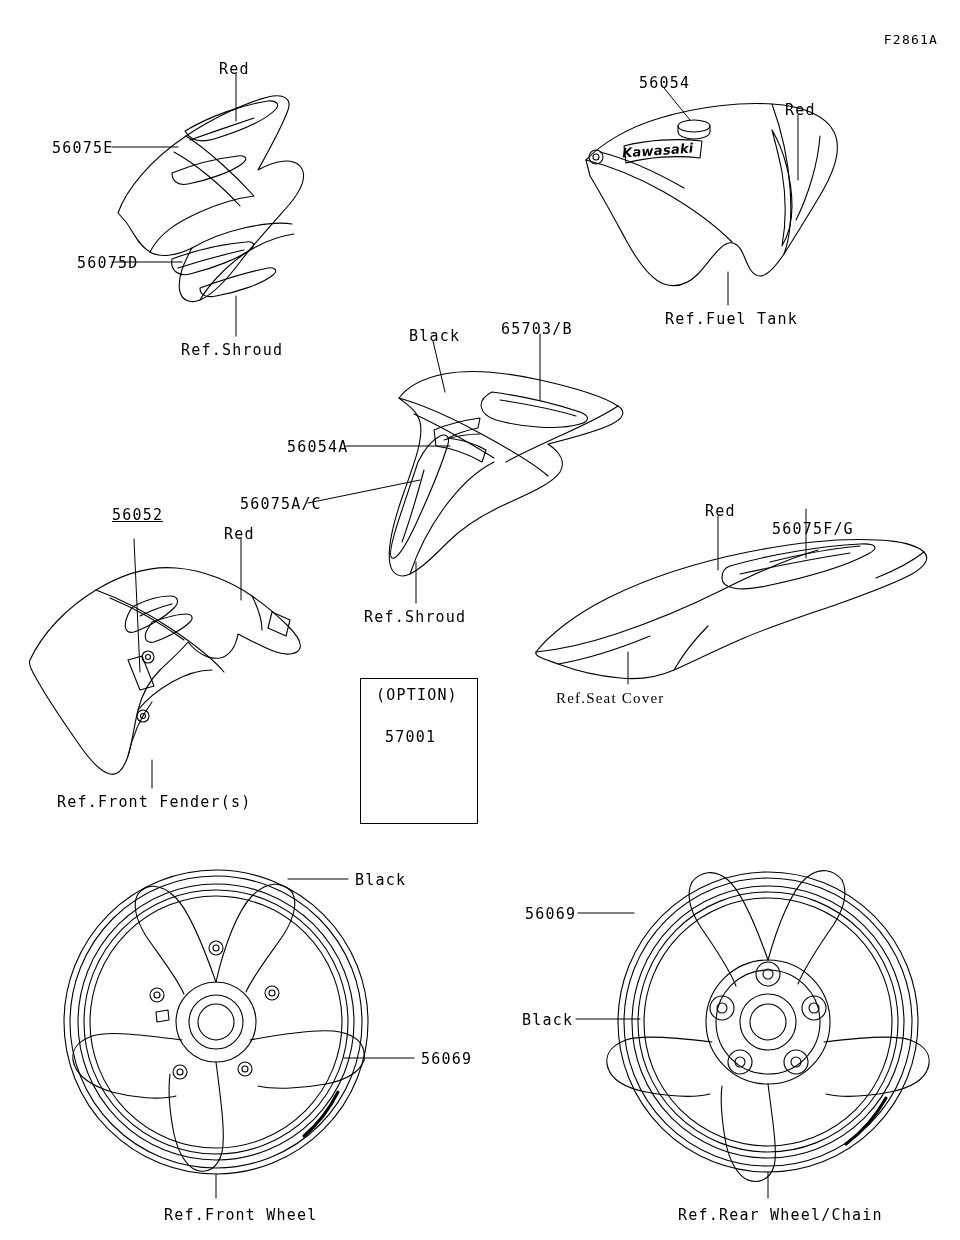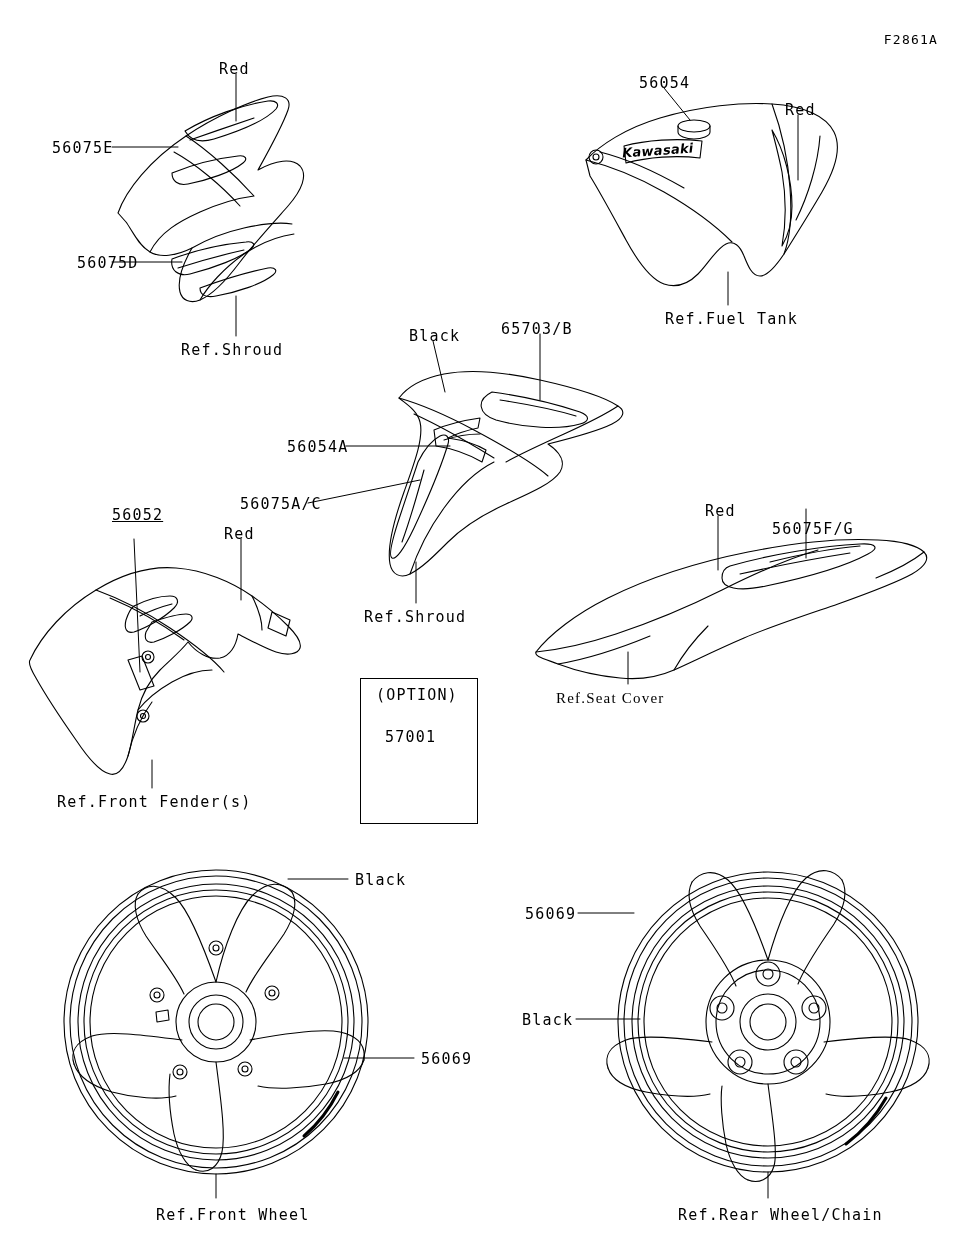--- a/index.html
+++ b/index.html
@@ -341,18 +341,18 @@
   <div class="lbl" style="left:228px; top:497px;margin-left:12px;">56075A/C</div>
   <div class="lbl" style="left:364px; top:610px;">Ref.Shroud</div>
   <div class="lbl" style="left:112px; top:508px;text-decoration:underline;">56052</div>
   <div class="lbl" style="left:224px; top:527px;">Red</div>
   <div class="lbl" style="left:57px;  top:795px;">Ref.Front Fender(s)</div>
   <div class="lbl" style="left:705px; top:504px;">Red</div>
   <div class="lbl" style="left:772px; top:522px;">56075F/G</div>
   <div class="lbl" style="left:556px; top:691px;font-family:Liberation Serif, serif;">Ref.Seat Cover</div>
   <div class="lbl" style="left:355px; top:873px;">Black</div>
   <div class="lbl" style="left:421px; top:1052px;">56069</div>
-  <div class="lbl" style="left:156px; top:1208px;text-align:center;">Ref.Front Wheel</div>
+  <div class="lbl" style="left:164px; top:1208px;text-align:center;">Ref.Front Wheel</div>
   <div class="lbl" style="left:525px; top:907px;">56069</div>
   <div class="lbl" style="left:522px; top:1013px;">Black</div>
   <div class="lbl" style="left:678px; top:1208px;">Ref.Rear Wheel/Chain</div>
 
 </div>
 
 </body></html>

